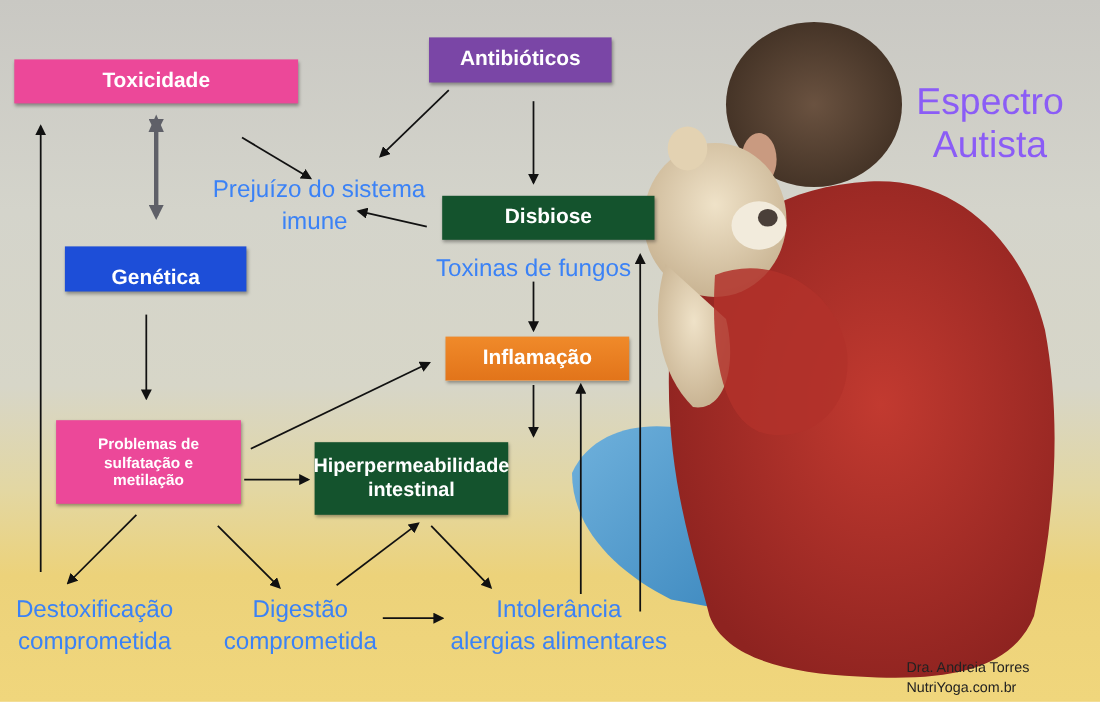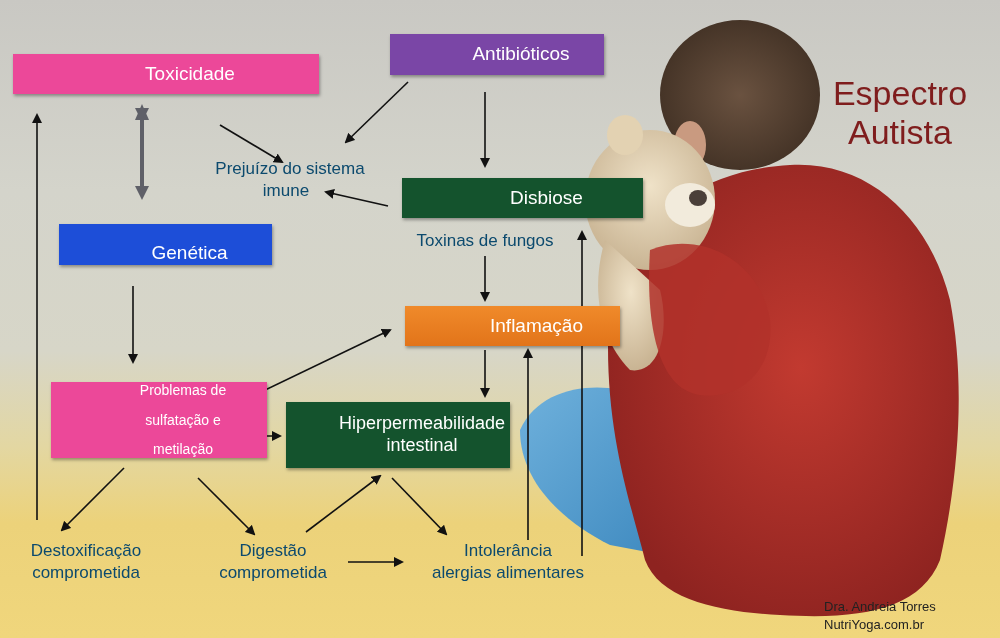--- a/index.html
+++ b/index.html
@@ -3,36 +3,35 @@
   <meta charset="utf-8">
   <style>
     html, body { margin: 0; padding: 0; }
     body {
       width: 1000px; height: 638px; position: relative; overflow: hidden;
       font-family: "Liberation Sans", sans-serif;
       background: linear-gradient(180deg, #c9c8c3 0%, #d4d4cb 30%, #d7d6c8 55%, #e3d7a2 70%, #ecd27a 82%, #f0d67c 100%);
     }
     .bg-photo { position: absolute; inset: 0; }
     .node {
-      position: absolute; color: #fff; font-weight: normal;
+      position: absolute; color: #fff; font-weight: bold;
       display: flex; align-items: center; justify-content: center; text-align: center;
       box-shadow: 1px 2px 3px rgba(0,0,0,0.35);
       line-height: 1.2;
-      padding-left: 48px;
     }
     .red { background: #ec4899; }
     .purple { background: #7a46a6; }
     .blue { background: #1d4ed8; align-items: flex-end; }
     .green { background: #14532d; }
     .orange { background: linear-gradient(180deg, #f08a2a, #e2741a); }
     .label {
-      position: absolute; color: #0c4a6e; font-size: 17px; text-align: center; line-height: 1.3;
+      position: absolute; color: #3b82f6; font-size: 22px; text-align: center; line-height: 1.3;
     }
     .title {
-      position: absolute; color: #7f1d1d; font-size: 34px; text-align: center; line-height: 1.15;
+      position: absolute; color: #8b5cf6; font-size: 34px; text-align: center; line-height: 1.15;
     }
     .credit {
       position: absolute; color: #222; font-size: 13px; text-align: left; line-height: 1.4;
     }
     svg.arrows { position: absolute; inset: 0; pointer-events: none; }
   </style>
 </head>
 <body>
 
 <svg class="bg-photo" width="1000" height="638" viewBox="0 0 1000 638">
@@ -136,21 +135,21 @@
 </div>
 
 <div class="node green" style="left:402px; top:178px; width:193px; height:40px; font-size:19px;">
   <span>Disbiose</span>
 </div>
 
 <div class="node orange" style="left:405px; top:306px; width:167px; height:40px; font-size:19px;align-items:center;">
   <span>Inflamação</span>
 </div>
 
-<div class="node red" style="left:51px; top:382px; width:168px; height:76px; font-size:14px; flex-direction:column;justify-content:space-between;">
+<div class="node red" style="left:51px; top:382px; width:168px; height:76px; font-size:14px; flex-direction:column;">
   <span>Problemas de</span>
   <span>sulfatação e</span>
   <span>metilação</span>
 </div>
 
 <div class="node green" style="left:286px; top:402px; width:176px; height:66px; font-size:18px; flex-direction:column;">
   <span>Hiperpermeabilidade</span>
   <span>intestinal</span>
 </div>
 

